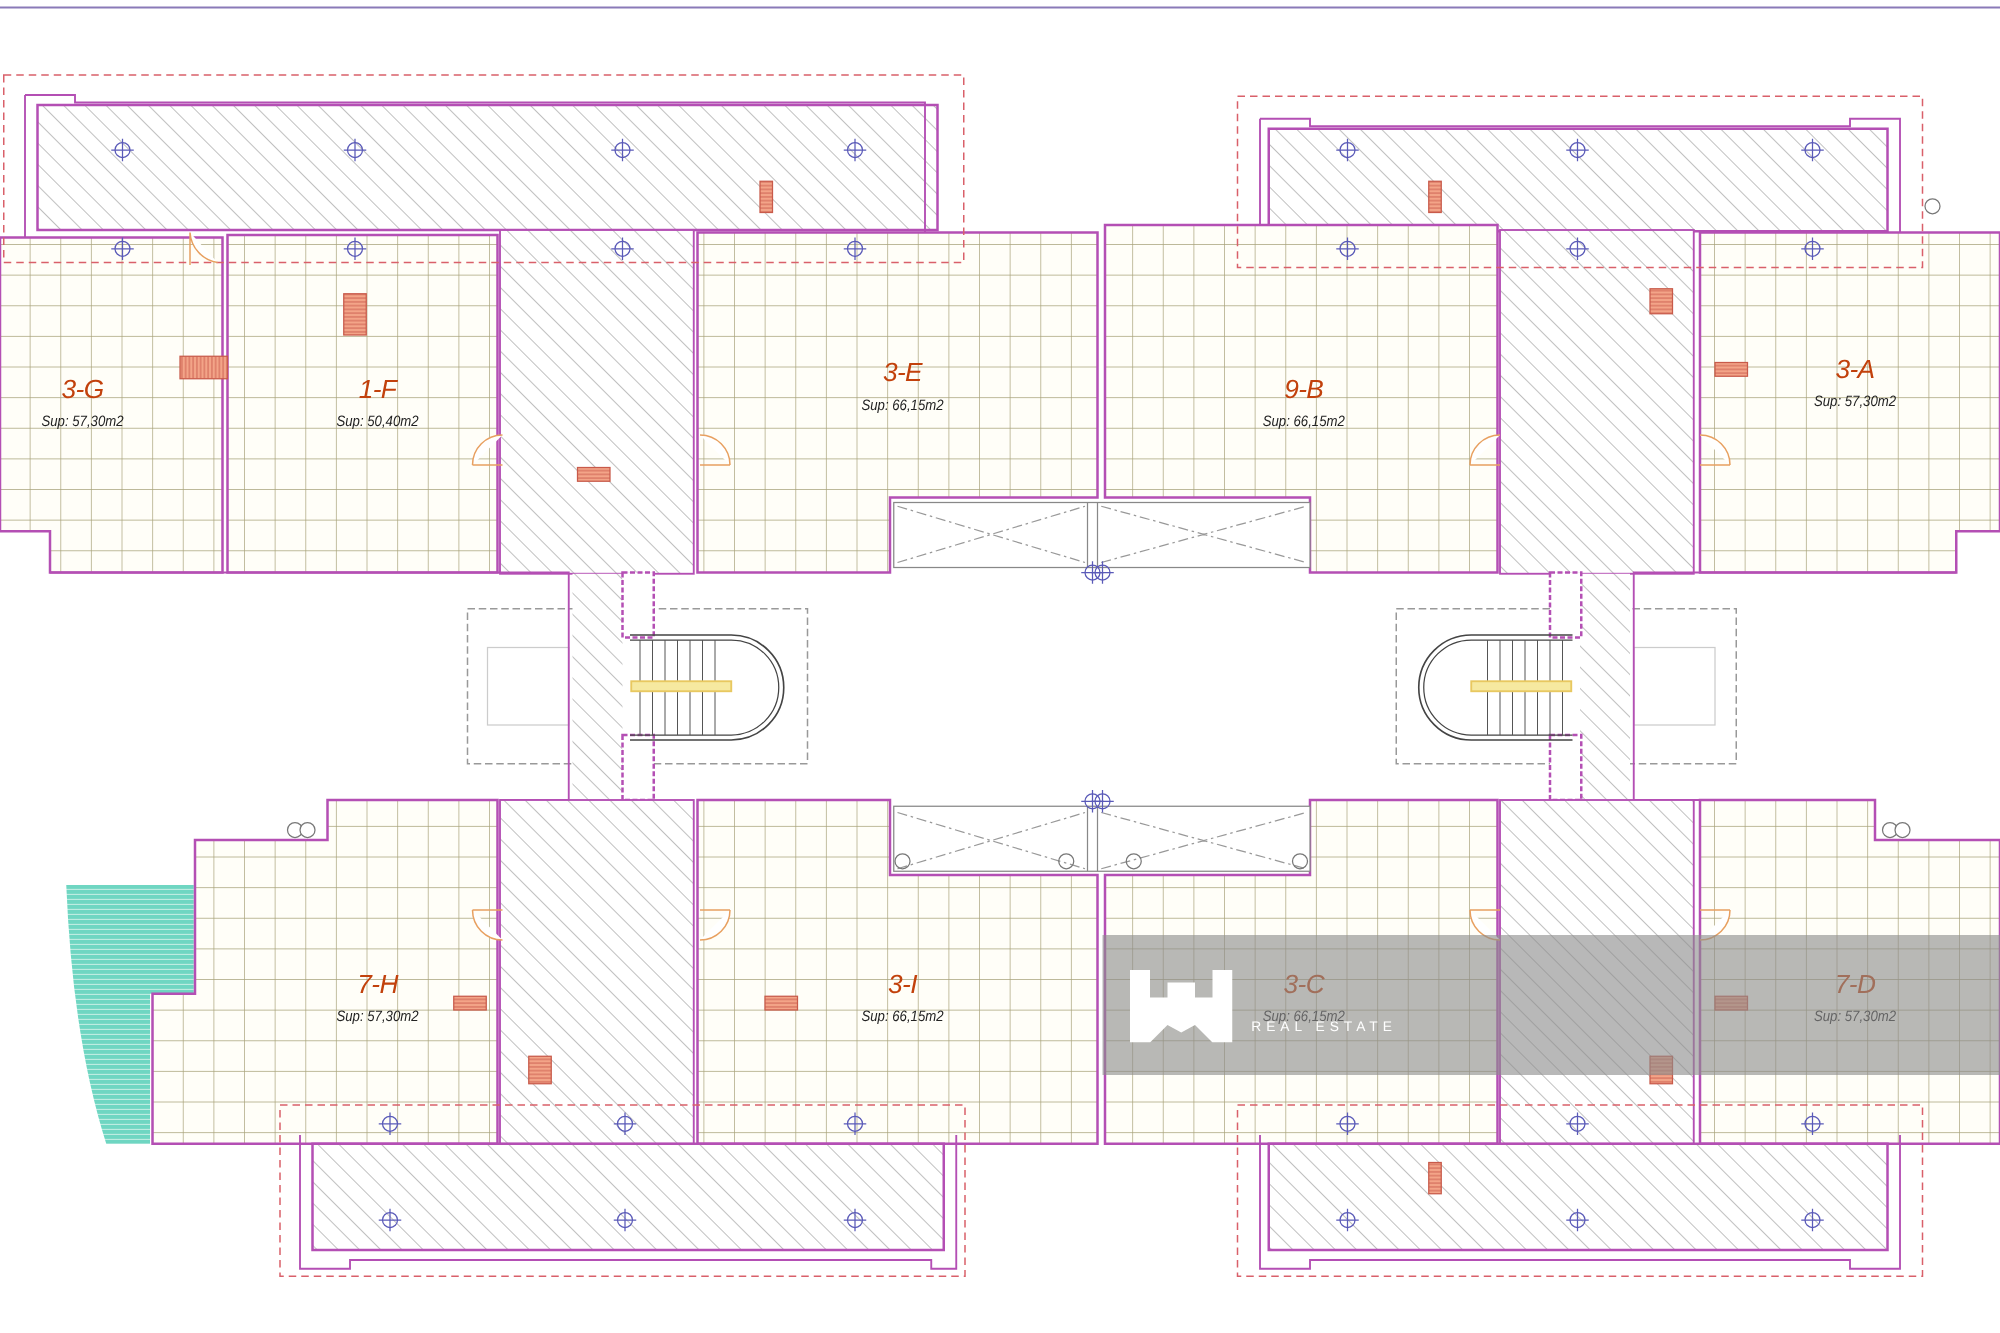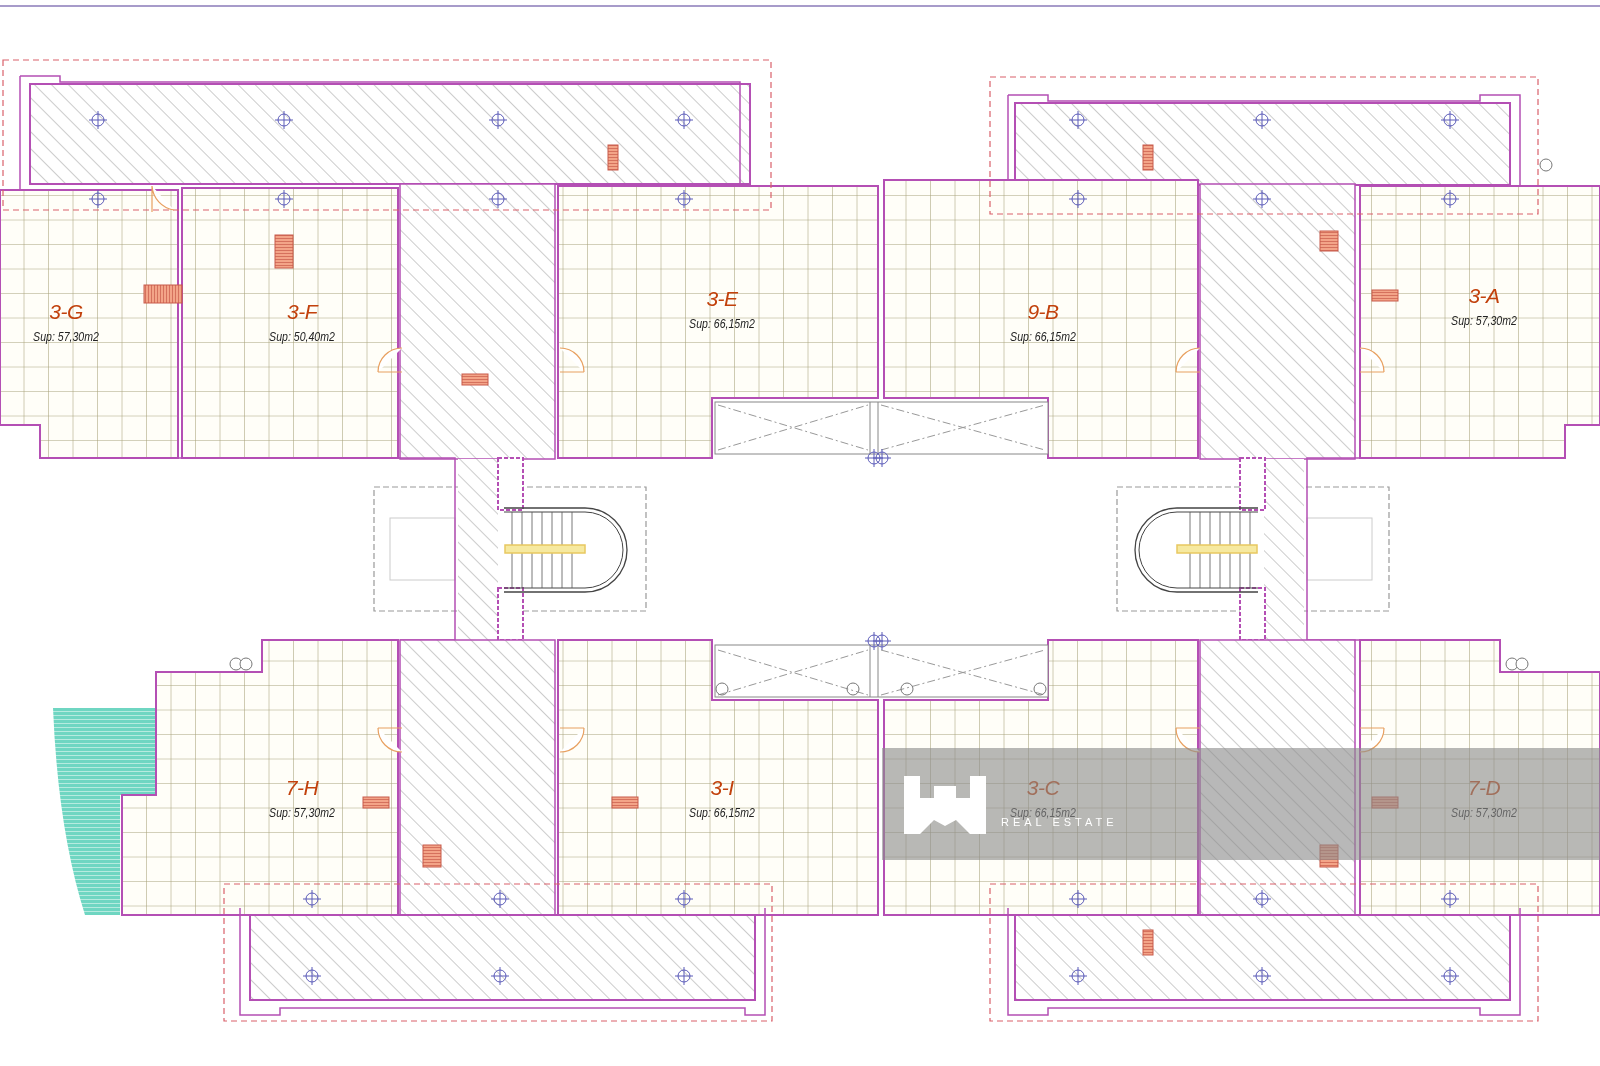--- a/index.html
+++ b/index.html
@@ -212,21 +212,21 @@
       <circle cx="1522" cy="664" r="6"></circle>
     <circle cx="1546" cy="165" r="6"></circle>
   </g>
 </svg>
 
 <div class="unit-label" style="left:66px;top:322px">
   <span class="unit-id">3-G</span>
   <span class="unit-area">Sup: 57,30m2</span>
 </div>
 <div class="unit-label" style="left:302px;top:322px">
-  <span class="unit-id">3-F</span>
+  <span class="unit-id">1-F</span>
   <span class="unit-area">Sup: 50,40m2</span>
 </div>
 <div class="unit-label" style="left:722px;top:309px">
   <span class="unit-id">3-E</span>
   <span class="unit-area">Sup: 66,15m2</span>
 </div>
 <div class="unit-label" style="left:1043px;top:322px">
   <span class="unit-id">9-B</span>
   <span class="unit-area">Sup: 66,15m2</span>
 </div>

